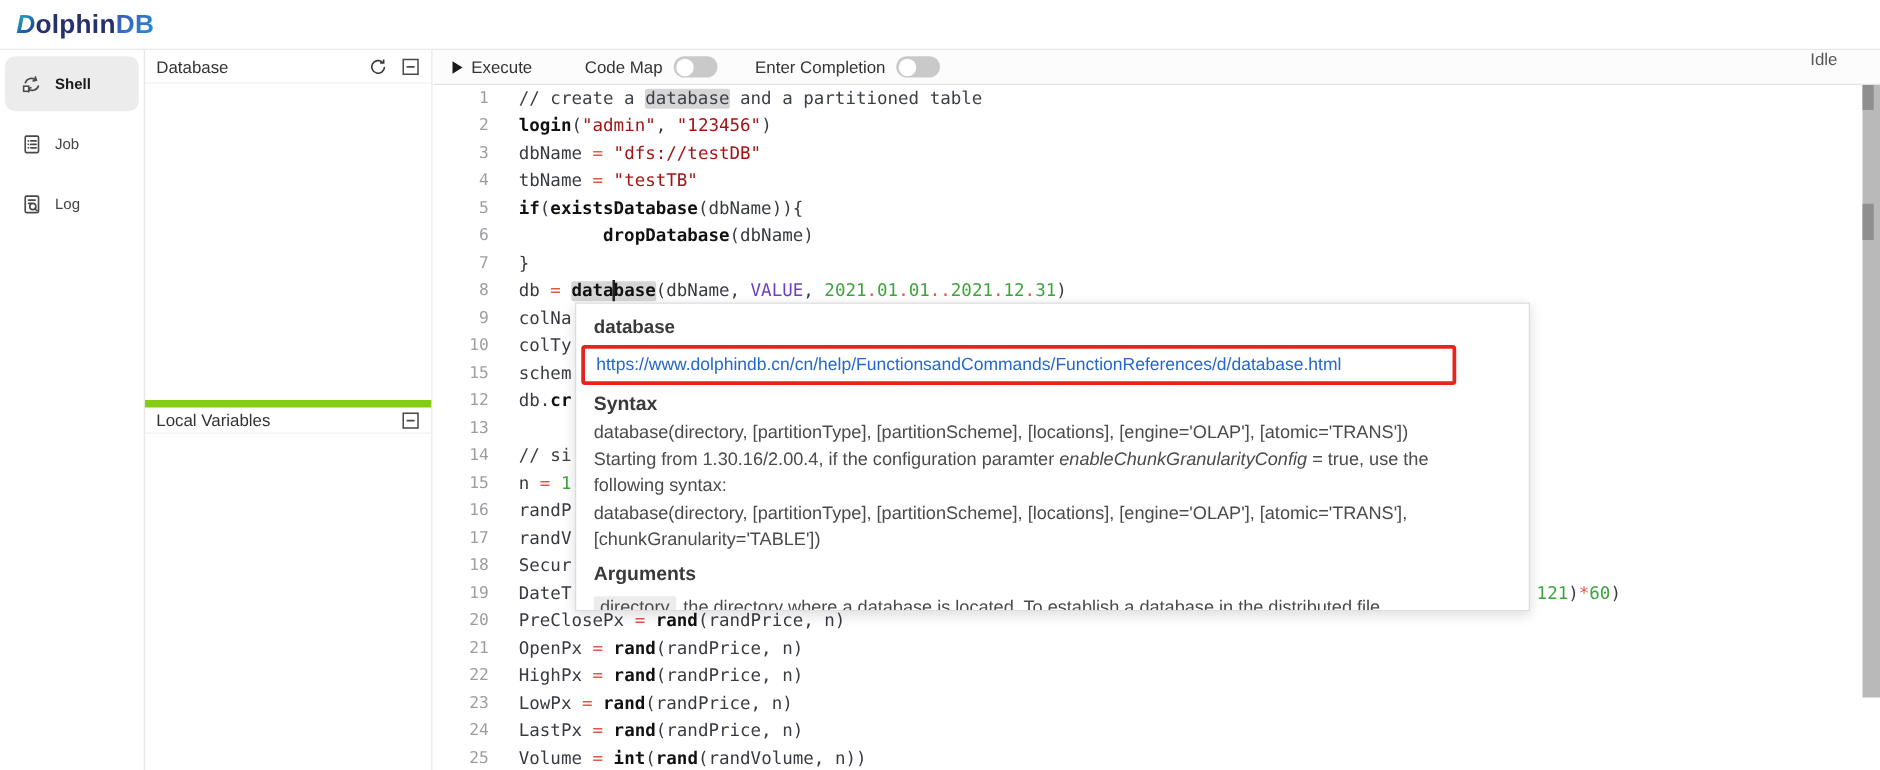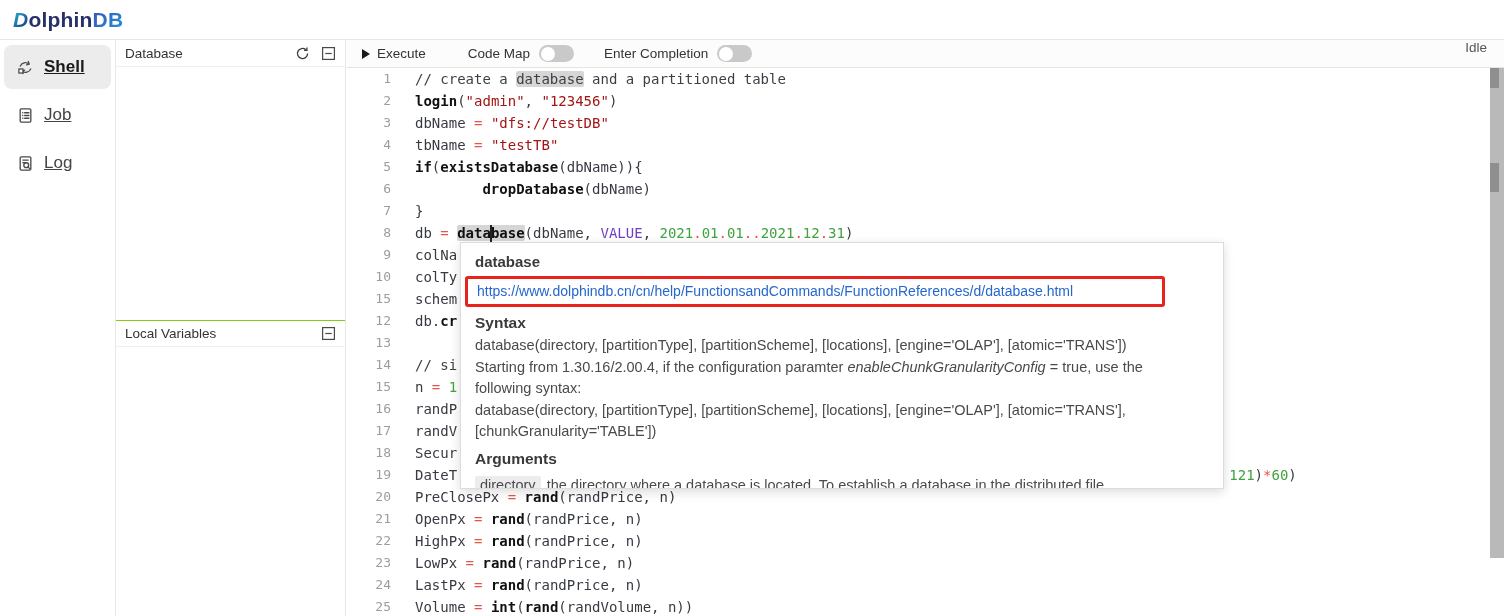--- a/index.html
+++ b/index.html
@@ -18,47 +18,47 @@
               -webkit-background-clip:text; background-clip:text; color:transparent; }
 
   
   .sidebar { position:absolute; left:0; top:40px; bottom:0; width:116px; background:#fff;
              border-right:1px solid #e7e7e7; padding-top:5px; }
   .side-item { display:flex; align-items:center; height:44px; margin:0 4px 4px 4px;
                border-radius:8px; cursor:pointer; color:#444; }
   .side-item.active { background:#ececec; color:#1a1a1a; }
   .side-item.active .side-label { font-weight:bold; }
   .side-icon { width:17px; height:17px; margin-left:13px; display:inline-flex; }
-  .side-label { margin-left:10px; font-size:17px;text-decoration:underline; }
+  .side-label { margin-left:10px; font-size:12px; }
 
   
   .explorer { position:absolute; left:116px; top:40px; bottom:0; width:230px;
               border-right:1px solid #e7e7e7; background:#fff; }
   .panel-header { height:27px; display:flex; align-items:center; padding:0 9px;
                   border-bottom:1px solid #efefef; }
   .panel-title { font-size:13.5px; color:#333; flex:1; }
   .panel-icons { display:flex; align-items:center; gap:11px; }
   .panel-icon { width:15px; height:15px; display:inline-flex; cursor:pointer; }
   .db-body { height:253px; background:#fff; }
-  .lv-header { border-top:1px solid #84cc16; }
+  .lv-header { border-top:6px solid #84cc16; }
 
   
   .editor { position:absolute; left:347px; top:40px; right:0; bottom:0; background:#fff; }
   .editor-toolbar { height:28px; display:flex; background:#fcfcfc;
                     border-bottom:1px solid #e3e3e3; font-size:13.5px; color:#333; }
   .exec-group { display:flex; align-items:center; margin-left:15px; cursor:pointer; }
   .play-icon { width:0; height:0; border-left:8px solid #1a1a1a; border-top:5px solid transparent;
                border-bottom:5px solid transparent; margin-right:7px; }
   .toggle-group { display:flex; align-items:center; margin-left:42px; }
   .toggle-group.second { margin-left:30px; }
   .toggle { width:35px; height:17px; border-radius:9px; background:#c9c9c9; margin-left:9px;
             position:relative; cursor:pointer; }
   .toggle::after { content:''; position:absolute; left:2px; top:1.5px; width:14px; height:14px;
                    border-radius:50%; background:#fff; }
-  .status { margin-left:auto; margin-right:17px; color:#555; font-size:13.5px; }
+  .status { margin-left:auto; margin-right:34px; color:#555; font-size:13.5px; }
 
   
   .code-area { position:absolute; left:0; right:0; top:28px; bottom:0; overflow:hidden;
                font-family:"DejaVu Sans Mono","Liberation Mono",monospace; font-size:14px; }
   .code-line { position:relative; height:22px; line-height:22px; white-space:pre; }
   .gutter { position:absolute; left:0; top:0; width:44px; text-align:right; color:#9b9da3;
             font-size:13px; }
   .line-text { position:absolute; left:68px; top:0; white-space:pre; }
   .line-frag { position:absolute; top:0; white-space:pre; }
   .tok-d { color:#383a42; }

